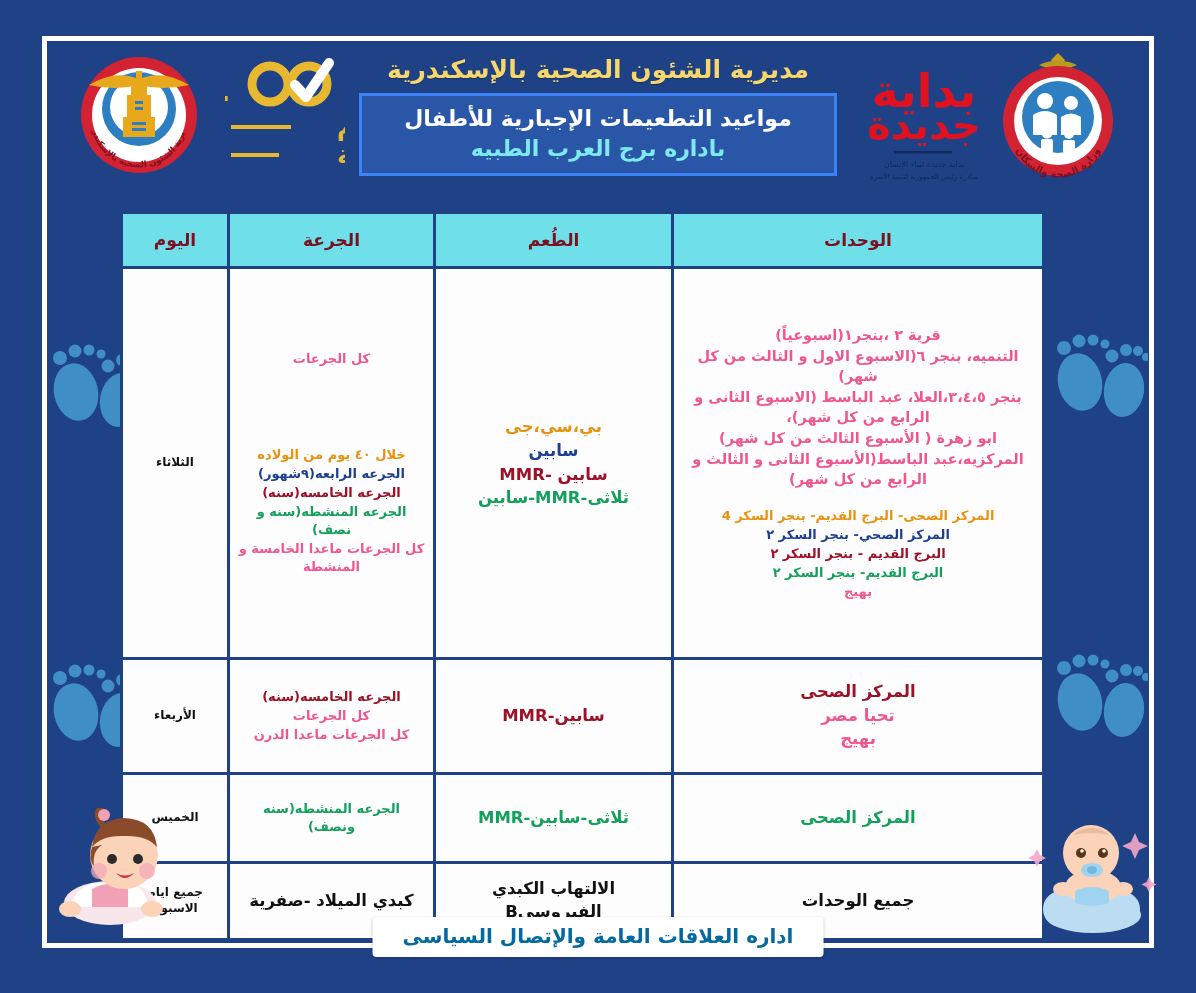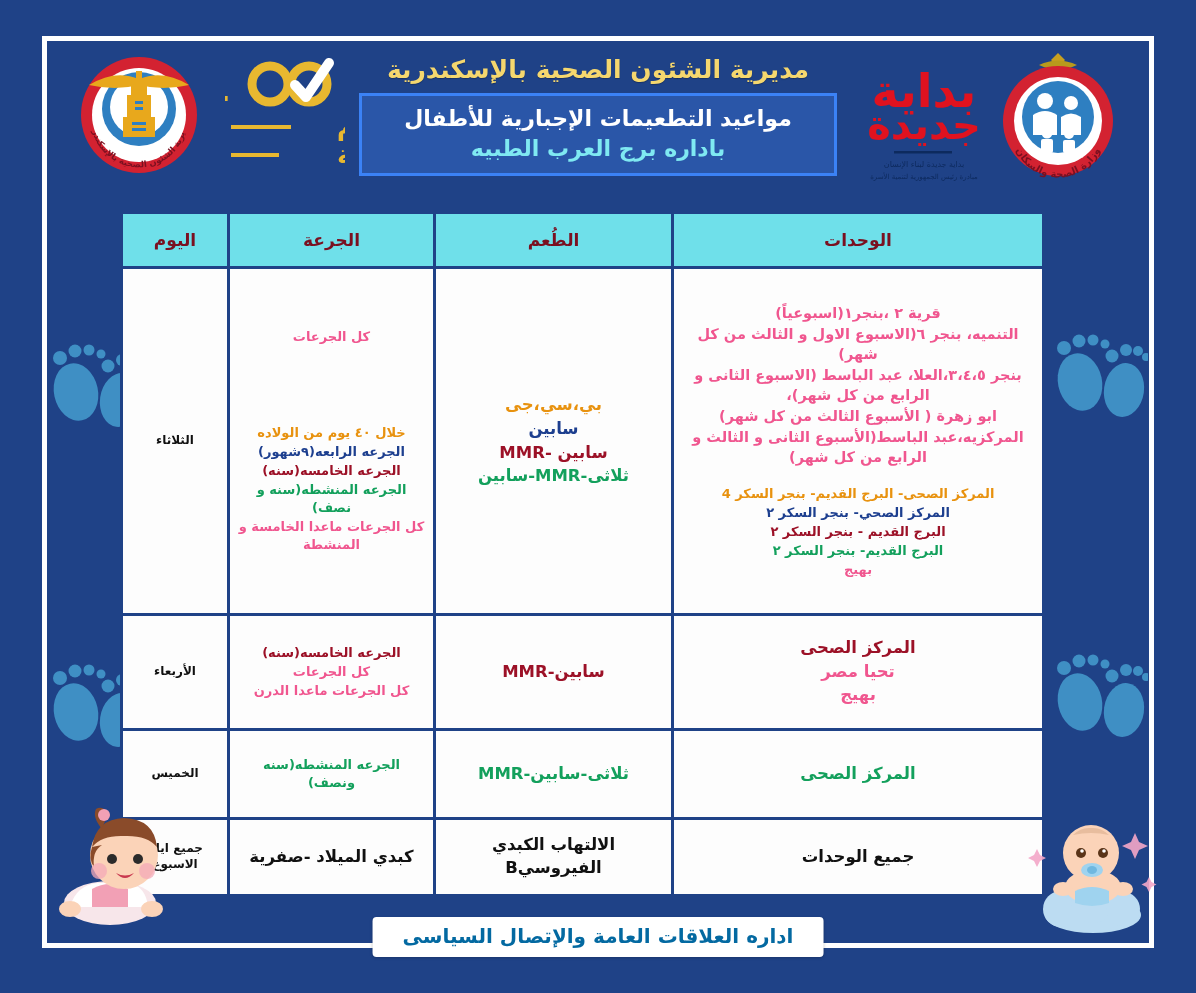--- a/index.html
+++ b/index.html
@@ -335,21 +335,21 @@
   <thead>
     <tr>
       <th>الوحدات</th>
       <th>الطُعم</th>
       <th>الجرعة</th>
       <th>اليوم</th>
     </tr>
   </thead>
   <tbody>
 
-    <tr style="height:344px;">
+    <tr style="height:388px;">
       <td>
         <div class="stack">
           <div class="line sz-15 c-pink">قرية ٢ ،بنجر١(اسبوعياً)</div>
           <div class="line sz-15 c-pink">التنميه، بنجر ٦(الاسبوع الاول و الثالث من كل شهر)</div>
           <div class="line sz-15 c-pink">بنجر ٣،٤،٥،العلا، عبد الباسط (الاسبوع الثانى و الرابع من كل شهر)،</div>
           <div class="line sz-15 c-pink">ابو زهرة ( الأسبوع الثالث من كل شهر)</div>
           <div class="line sz-15 c-pink">المركزيه،عبد الباسط(الأسبوع الثانى و الثالث و الرابع من كل شهر)</div>
           <div class="gap"></div>
           <div class="line sz-16 c-orange">المركز الصحى- البرج القديم- بنجر السكر 4</div>
           <div class="line sz-16 c-navy">المركز الصحي- بنجر السكر ٢</div>

